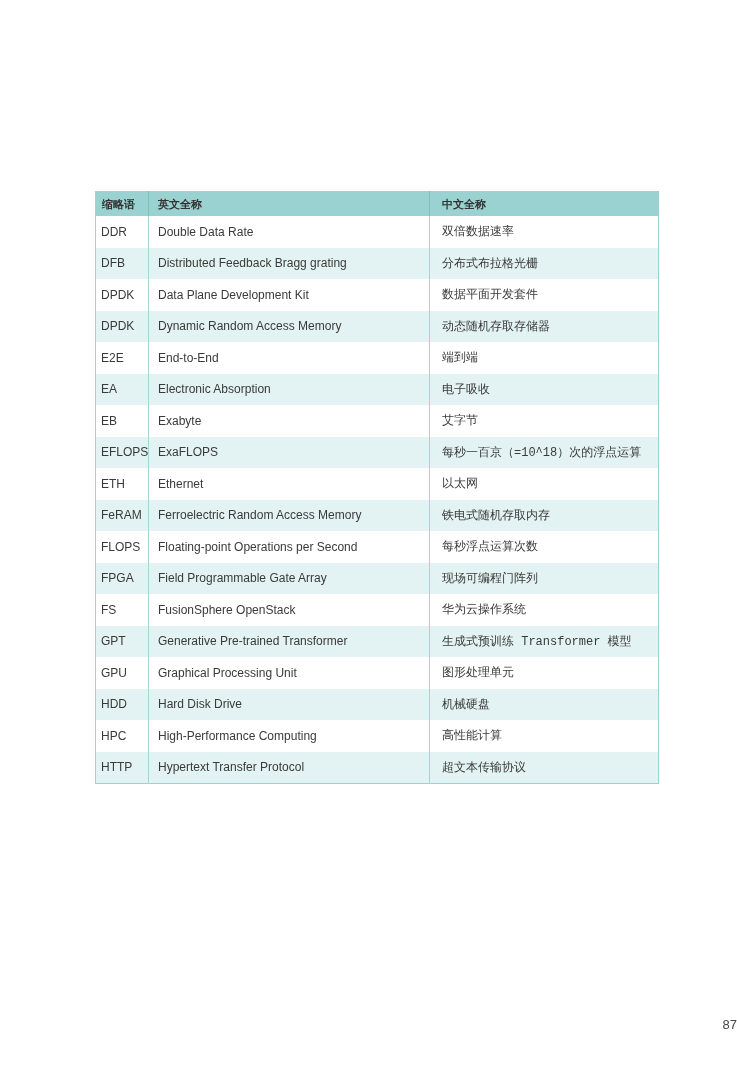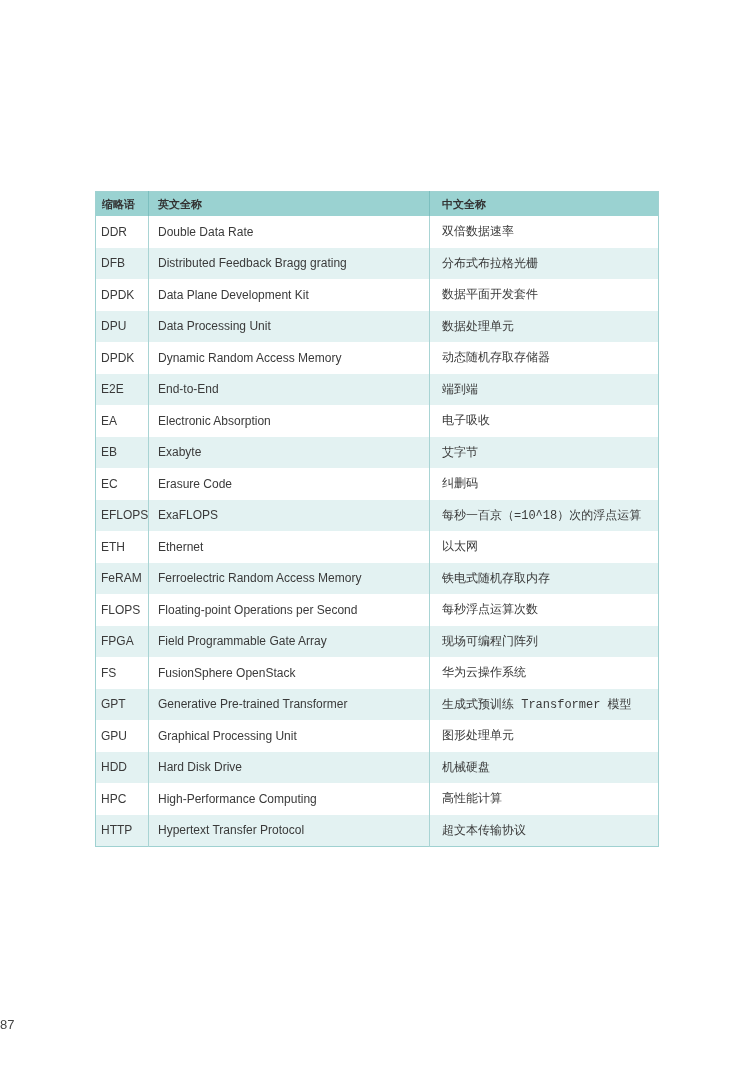--- a/index.html
+++ b/index.html
@@ -61,21 +61,21 @@
     .abbr-table thead th:nth-child(2) { padding-left: 9px; }
     .abbr-table thead th:nth-child(3) { padding-left: 12px; }
     .abbr-table tbody td:last-child { border-right: none; font-family: Liberation Mono, monospace; }
     .abbr-table tbody tr:nth-child(even) td { background: #e3f2f2; }
     .abbr-table tbody tr:nth-child(odd) td { background: #ffffff; }
     .page-number {
       position: absolute;
       top: 1017px;
       left: 0;
       width: 737px;
-      text-align: left;
+      text-align: right;
       font-size: 13px;
       color: #444444;
     }
   </style>
 </head>
 <body>
 
 <div class="page">
   <table class="abbr-table">
     <colgroup>
@@ -100,48 +100,38 @@
           <td>DFB</td>
           <td>Distributed Feedback Bragg grating</td>
           <td>分布式布拉格光栅</td>
         </tr>
         <tr>
           <td>DPDK</td>
           <td>Data Plane Development Kit</td>
           <td>数据平面开发套件</td>
         </tr>
         <tr>
-          <td>DPU</td>
-          <td>Data Processing Unit</td>
-          <td>数据处理单元</td>
-        </tr>
-        <tr>
           <td>DPDK</td>
           <td>Dynamic Random Access Memory</td>
           <td>动态随机存取存储器</td>
         </tr>
         <tr>
           <td>E2E</td>
           <td>End-to-End</td>
           <td>端到端</td>
         </tr>
         <tr>
           <td>EA</td>
           <td>Electronic Absorption</td>
           <td>电子吸收</td>
         </tr>
         <tr>
           <td>EB</td>
           <td>Exabyte</td>
           <td>艾字节</td>
-        </tr>
-        <tr>
-          <td>EC</td>
-          <td>Erasure Code</td>
-          <td>纠删码</td>
         </tr>
         <tr>
           <td>EFLOPS</td>
           <td>ExaFLOPS</td>
           <td>每秒一百京（=10^18）次的浮点运算</td>
         </tr>
         <tr>
           <td>ETH</td>
           <td>Ethernet</td>
           <td>以太网</td>

